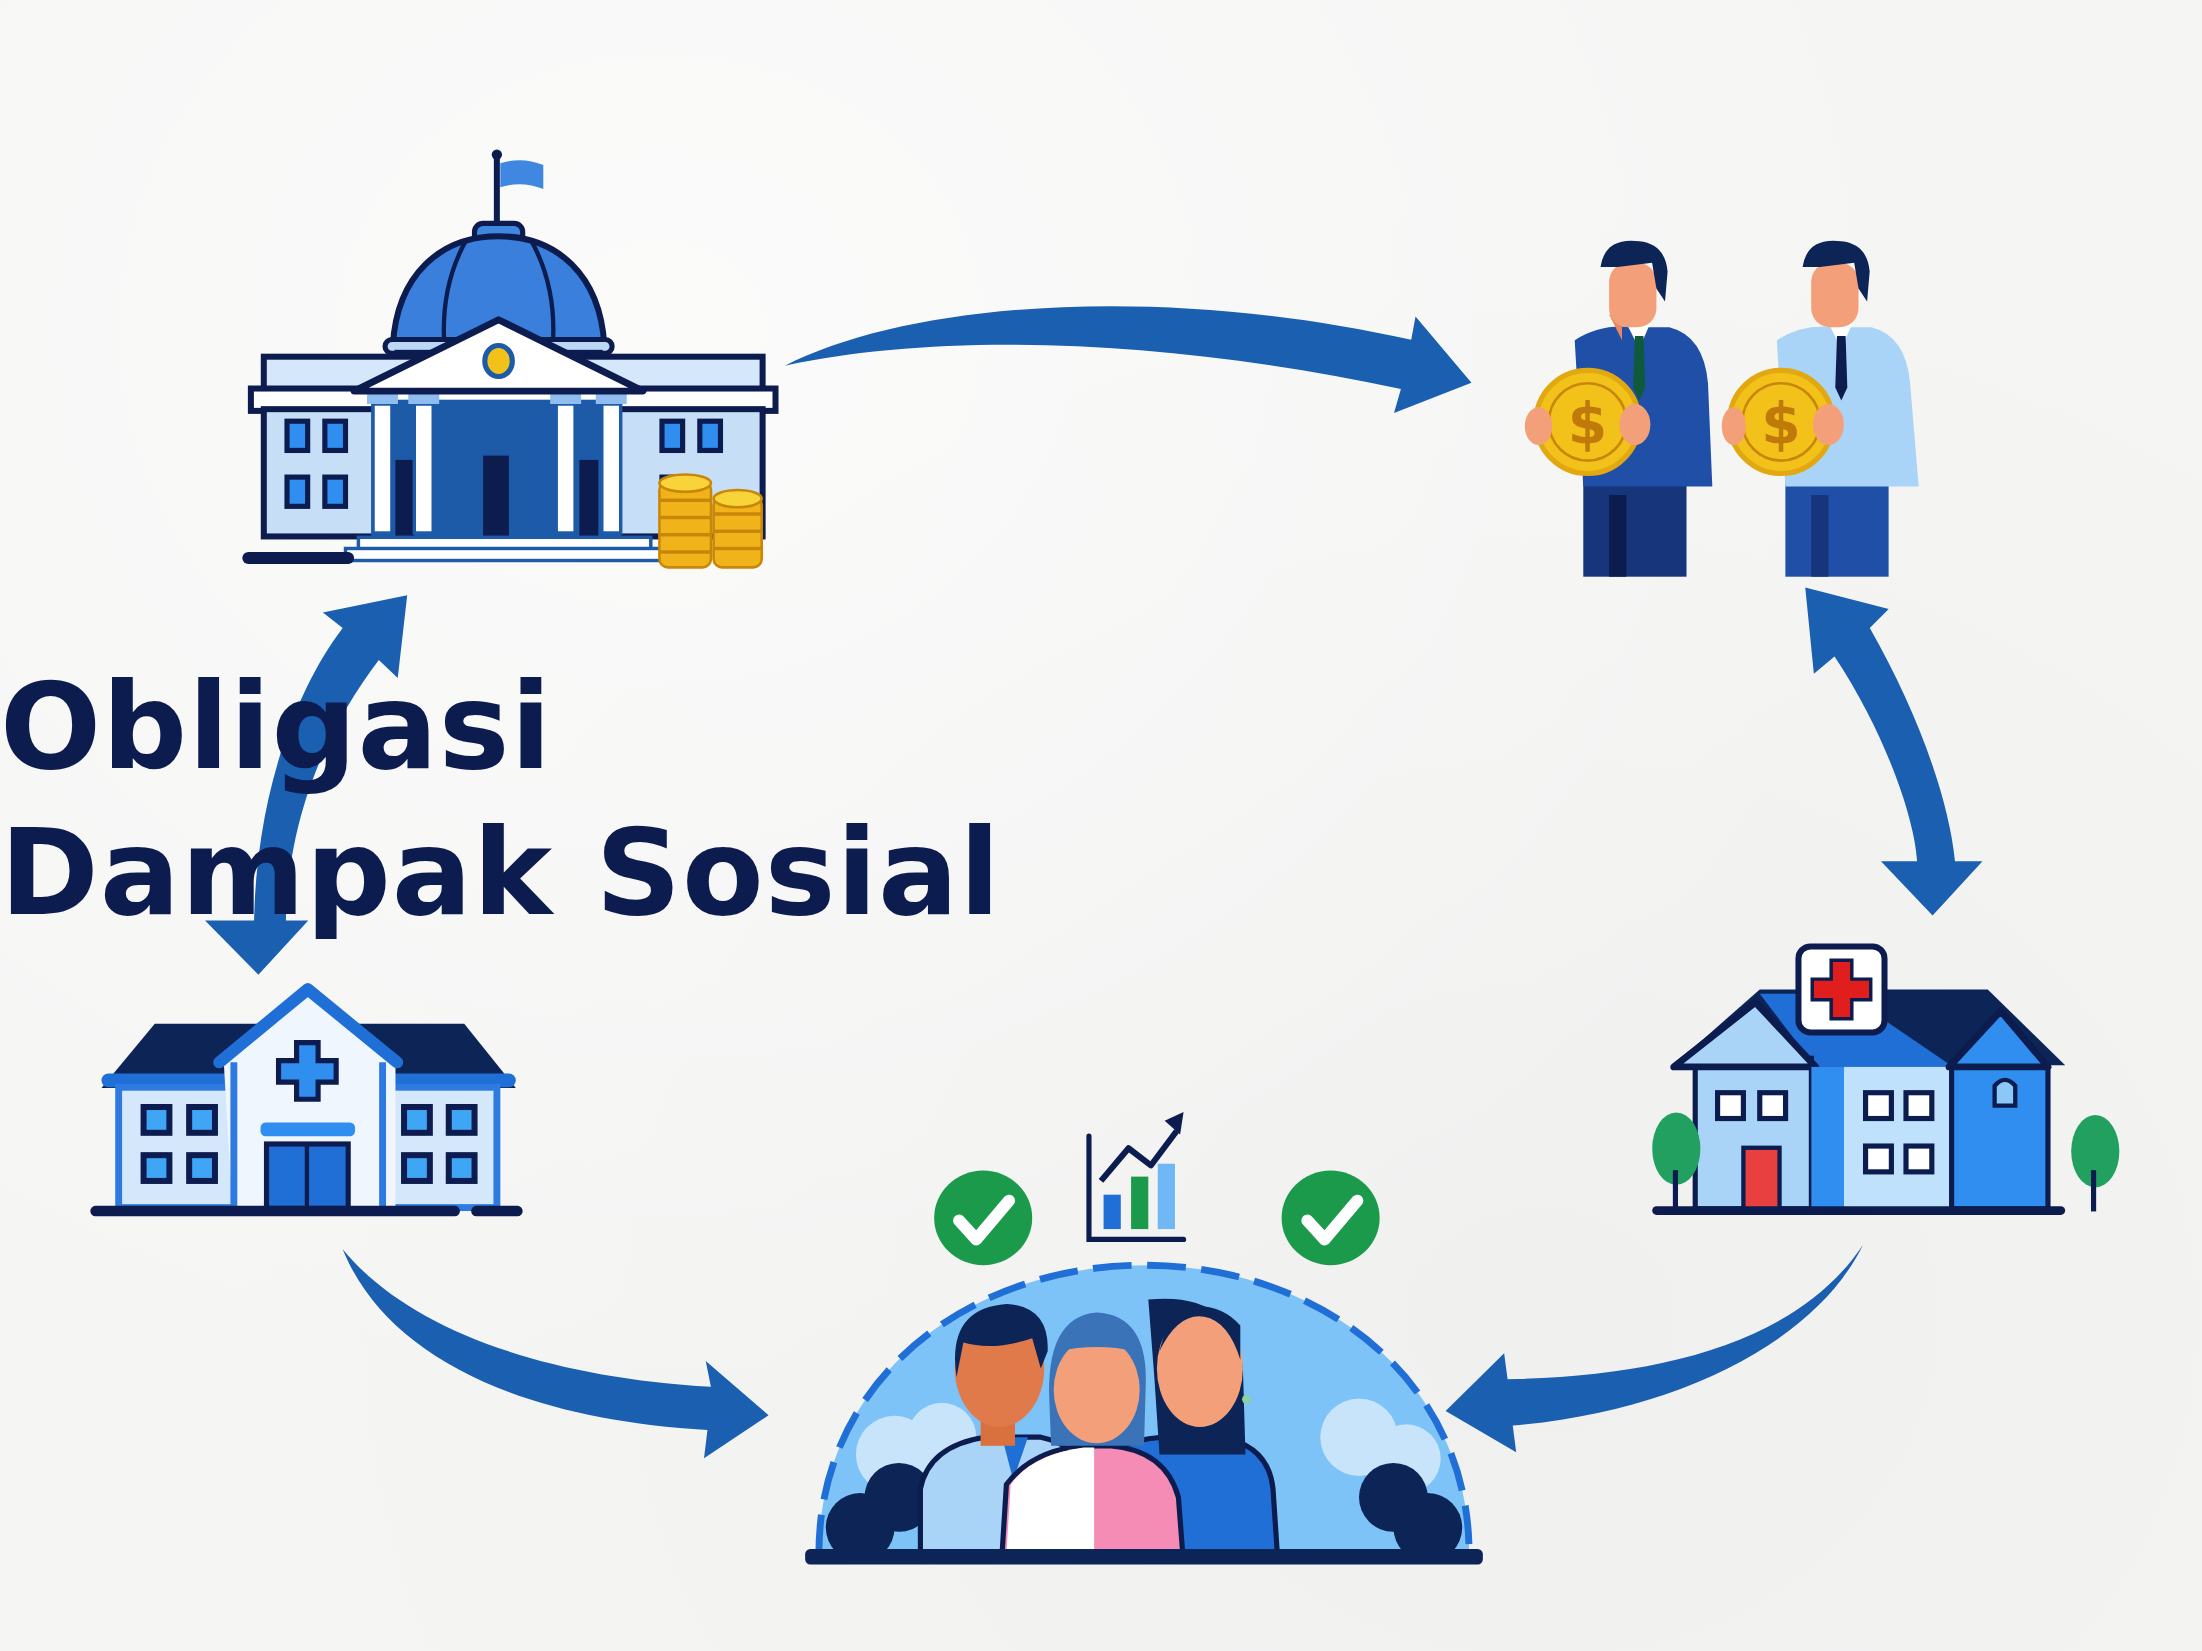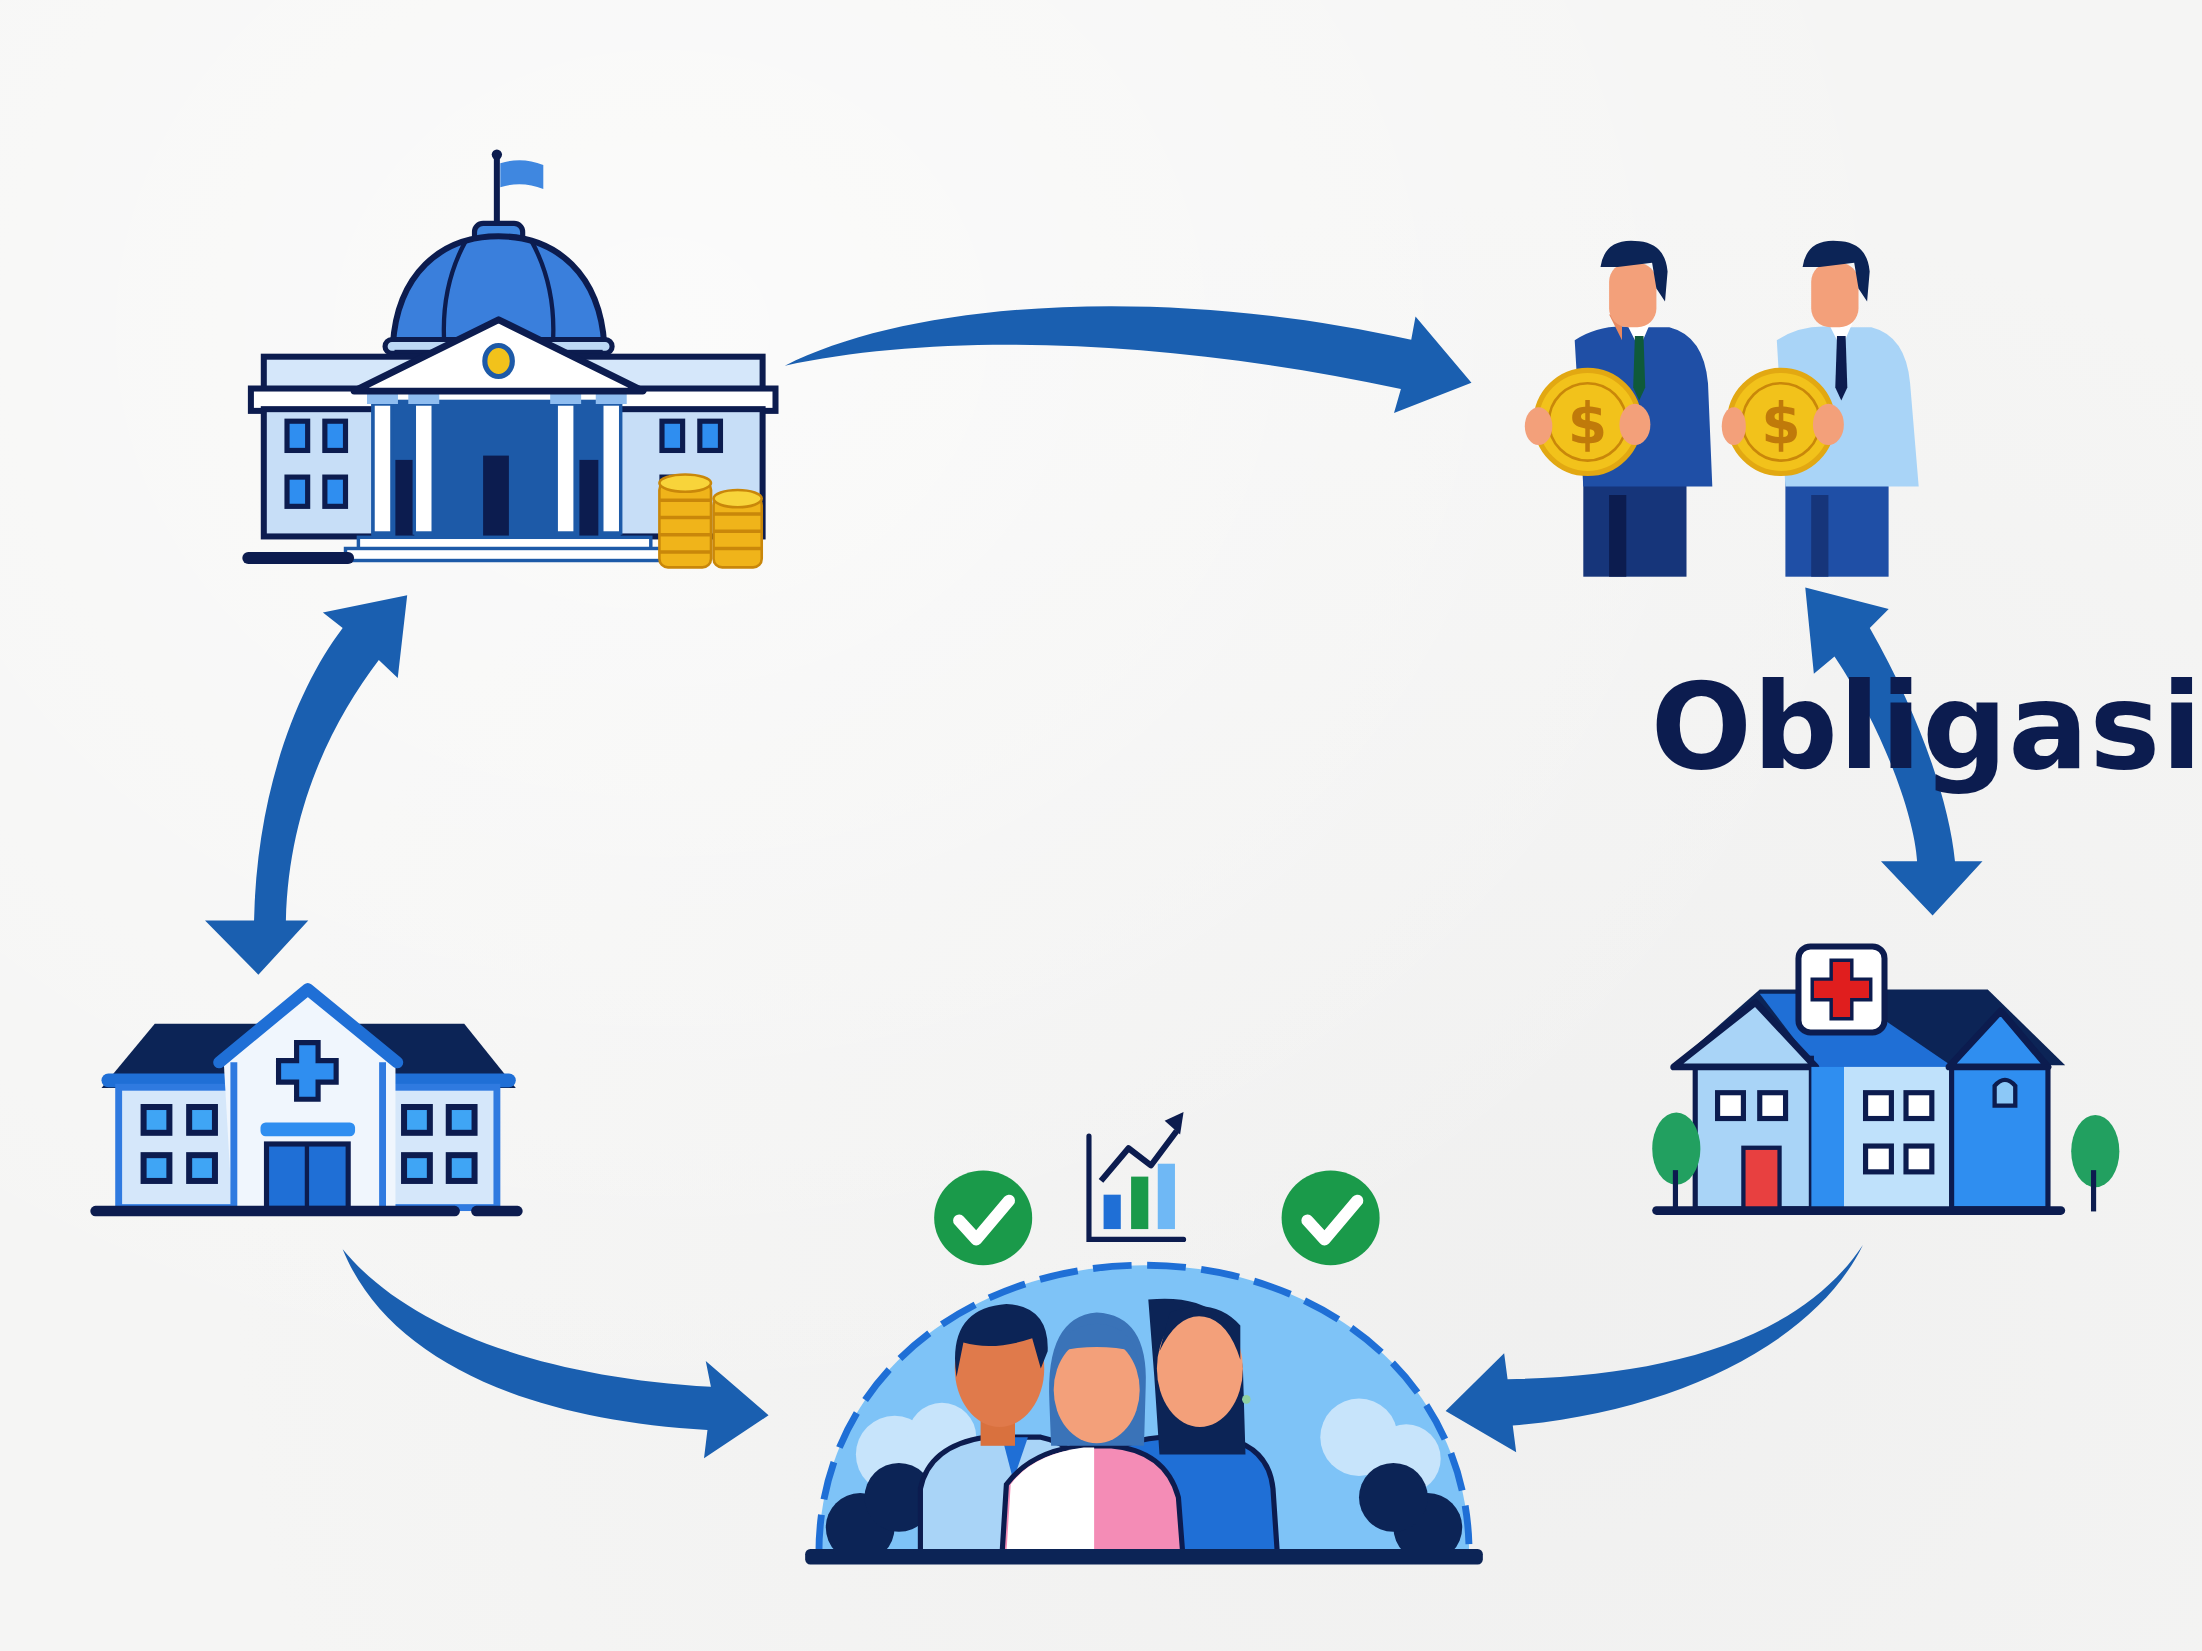--- a/index.html
+++ b/index.html
@@ -13,21 +13,21 @@
     position: absolute; inset: 0;
     background:
       radial-gradient(ellipse at 30% 20%, rgba(255,255,255,0.6), transparent 60%),
       radial-gradient(ellipse at 70% 80%, rgba(235,235,235,0.5), transparent 60%),
       #f5f5f4;
   }
   .title {
     position: absolute;
     left: 0; width: 2203px;
     top: 654px;
-    text-align: right;
+    text-align: left;
     color: #0c1c4f;
     font-family: "DejaVu Sans", sans-serif;
     font-weight: bold;
     font-size: 119px;
     line-height: 146px;
     letter-spacing: 0.9px;
   }
   .title div { margin: 0; }
   svg.layer { position: absolute; left: 0; top: 0; }
   .node { position: absolute; }
@@ -281,14 +281,15 @@
   <path d="M240 535 L245 455 Q270 420 330 412 L342 412 L342 535 Z" fill="#fff"></path>
   <path d="M290 360 Q285 260 345 255 Q405 258 402 340 L400 410 L292 410 Z" fill="#3a73b8"></path>
   <ellipse cx="345" cy="345" rx="50" ry="62" fill="#f3a07a"></ellipse>
   <path d="M295 320 Q300 270 345 268 Q390 270 395 320 L390 300 Q345 290 300 300 Z" fill="#3a73b8"></path>
 
   <rect x="6" y="530" width="788" height="18" rx="6" fill="#0c2456"></rect>
 </svg>
 
 <div class="title">
   <div>Obligasi</div>
+  <div>Dampak Sosial</div>
 </div>
 
 
 </body></html>

